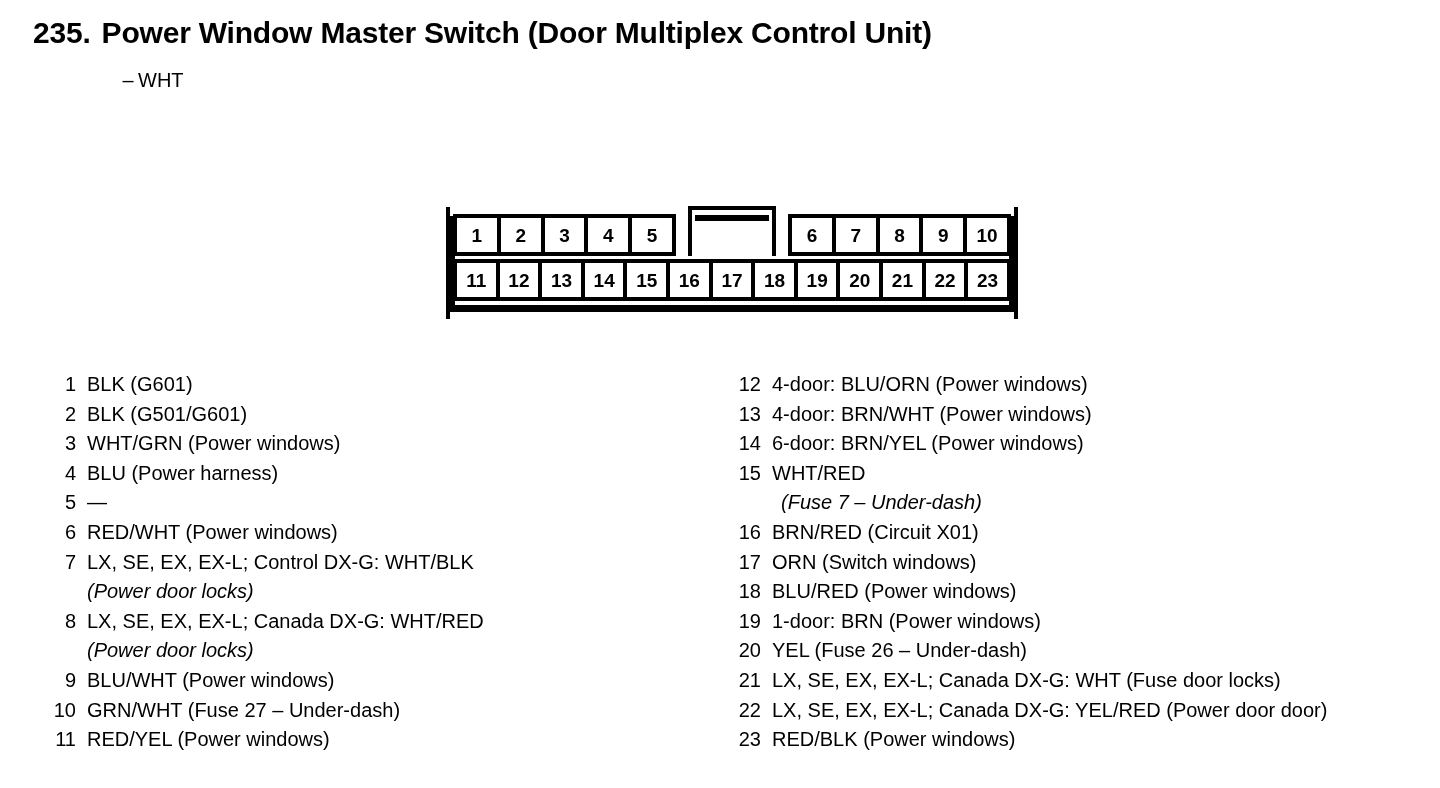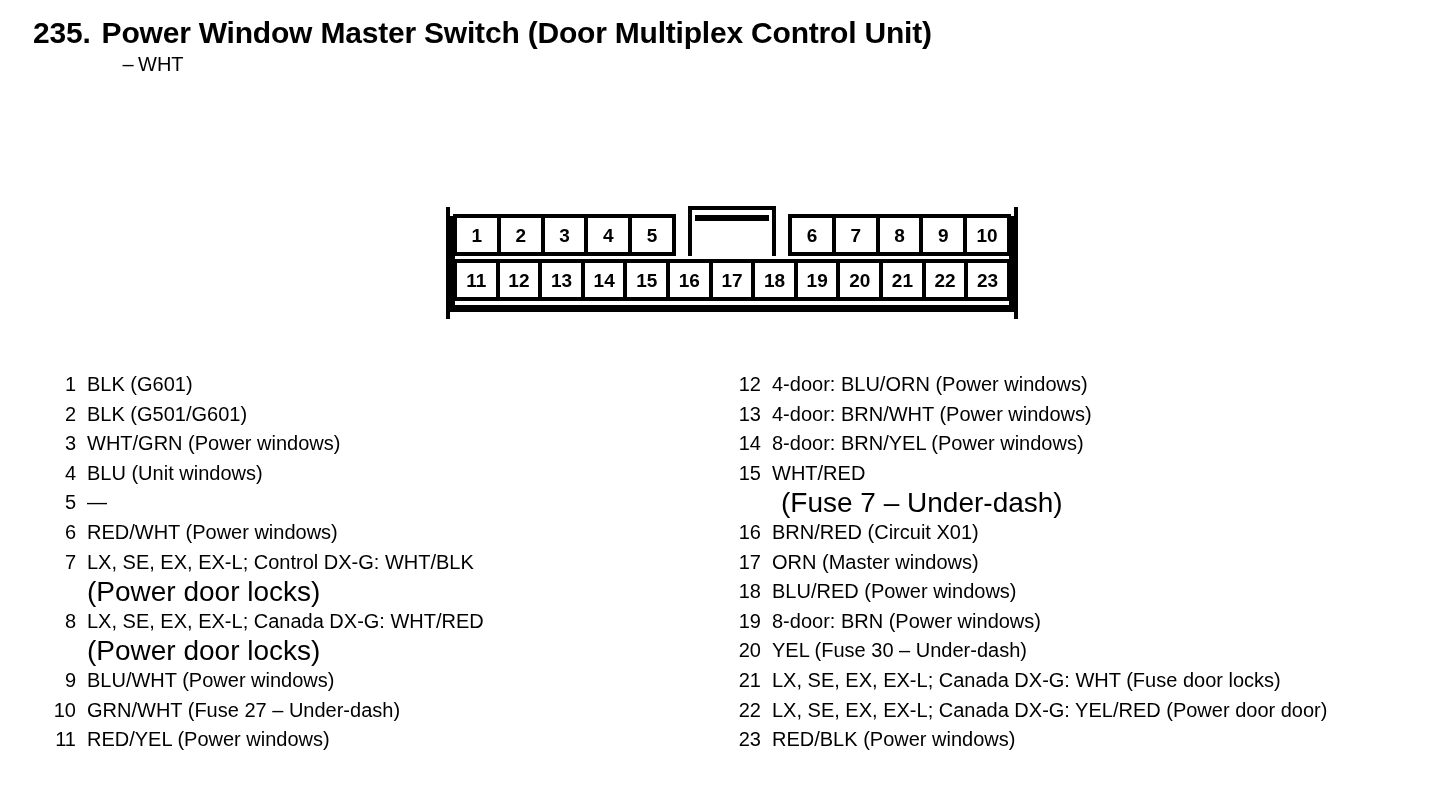--- a/index.html
+++ b/index.html
@@ -27,21 +27,21 @@
     letter-spacing: -0.2px;
     white-space: nowrap;
     line-height: 1.1;
   }
   .page-title .title-num { margin-right: 11px; }
 
   
   .notes {
     position: absolute;
     left: 118px;
-    top: 50px;
+    top: 66px;
     text-align: center;
   }
   .note-line {
     font-size: 20px;
     line-height: 29.5px;
     white-space: nowrap;
   }
   .note-dash {
     display: inline-block;
     width: 20px;
@@ -169,24 +169,25 @@
     white-space: nowrap;
   }
   .legend-num {
     width: 28px;
     flex: 0 0 28px;
     text-align: right;
     margin-right: 11px;
   }
   .legend-desc { flex: 1 1 auto; }
   .legend-cont {
-    font-size: 28px;
+    font-size: 20px;
     line-height: 29.6px;
     margin-left: 39px;
     white-space: nowrap;
+    font-style: italic;
   }
   .legend.col-right .legend-cont { margin-left: 48px; }
 </style>
 </head>
 <body>
 
 <div class="page-title">
   <span class="title-num">235.</span><span>Power Window Master Switch (Door Multiplex Control Unit)</span>
 </div>
 
@@ -252,21 +253,21 @@
   <div class="legend-entry">
       <span class="legend-num">2</span>
       <span class="legend-desc">BLK (G501/G601)</span>
     </div>
   <div class="legend-entry">
       <span class="legend-num">3</span>
       <span class="legend-desc">WHT/GRN (Power windows)</span>
     </div>
   <div class="legend-entry">
       <span class="legend-num">4</span>
-      <span class="legend-desc">BLU (Unit windows)</span>
+      <span class="legend-desc">BLU (Power harness)</span>
     </div>
   <div class="legend-entry">
       <span class="legend-num">5</span>
       <span class="legend-desc">—</span>
     </div>
   <div class="legend-entry">
       <span class="legend-num">6</span>
       <span class="legend-desc">RED/WHT (Power windows)</span>
     </div>
   <div class="legend-entry">
@@ -297,46 +298,46 @@
   <div class="legend-entry">
       <span class="legend-num">12</span>
       <span class="legend-desc">4-door: BLU/ORN (Power windows)</span>
     </div>
   <div class="legend-entry">
       <span class="legend-num">13</span>
       <span class="legend-desc">4-door: BRN/WHT (Power windows)</span>
     </div>
   <div class="legend-entry">
       <span class="legend-num">14</span>
-      <span class="legend-desc">8-door: BRN/YEL (Power windows)</span>
+      <span class="legend-desc">6-door: BRN/YEL (Power windows)</span>
     </div>
   <div class="legend-entry">
       <span class="legend-num">15</span>
       <span class="legend-desc">WHT/RED</span>
     </div>
   <div class="legend-cont">(Fuse 7 – Under-dash)</div>
   <div class="legend-entry">
       <span class="legend-num">16</span>
       <span class="legend-desc">BRN/RED (Circuit X01)</span>
     </div>
   <div class="legend-entry">
       <span class="legend-num">17</span>
-      <span class="legend-desc">ORN (Master windows)</span>
+      <span class="legend-desc">ORN (Switch windows)</span>
     </div>
   <div class="legend-entry">
       <span class="legend-num">18</span>
       <span class="legend-desc">BLU/RED (Power windows)</span>
     </div>
   <div class="legend-entry">
       <span class="legend-num">19</span>
-      <span class="legend-desc">8-door: BRN (Power windows)</span>
+      <span class="legend-desc">1-door: BRN (Power windows)</span>
     </div>
   <div class="legend-entry">
       <span class="legend-num">20</span>
-      <span class="legend-desc">YEL (Fuse 30 – Under-dash)</span>
+      <span class="legend-desc">YEL (Fuse 26 – Under-dash)</span>
     </div>
   <div class="legend-entry">
       <span class="legend-num">21</span>
       <span class="legend-desc">LX, SE, EX, EX-L; Canada DX-G: WHT (Fuse door locks)</span>
     </div>
   <div class="legend-entry">
       <span class="legend-num">22</span>
       <span class="legend-desc">LX, SE, EX, EX-L; Canada DX-G: YEL/RED (Power door door)</span>
     </div>
   <div class="legend-entry">

